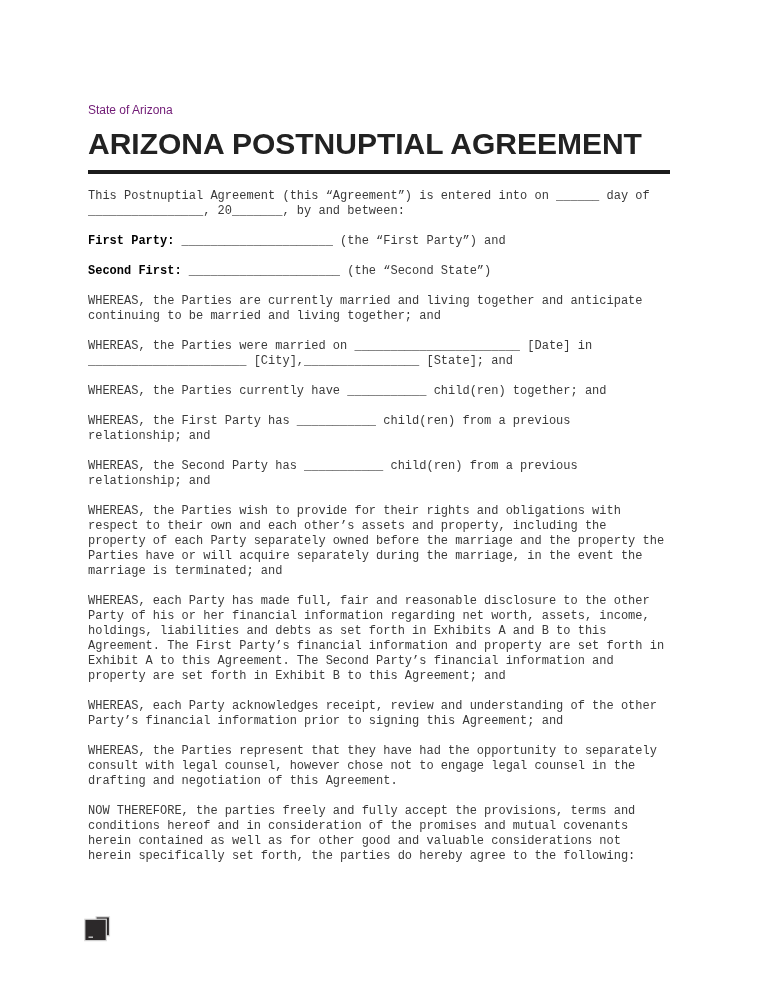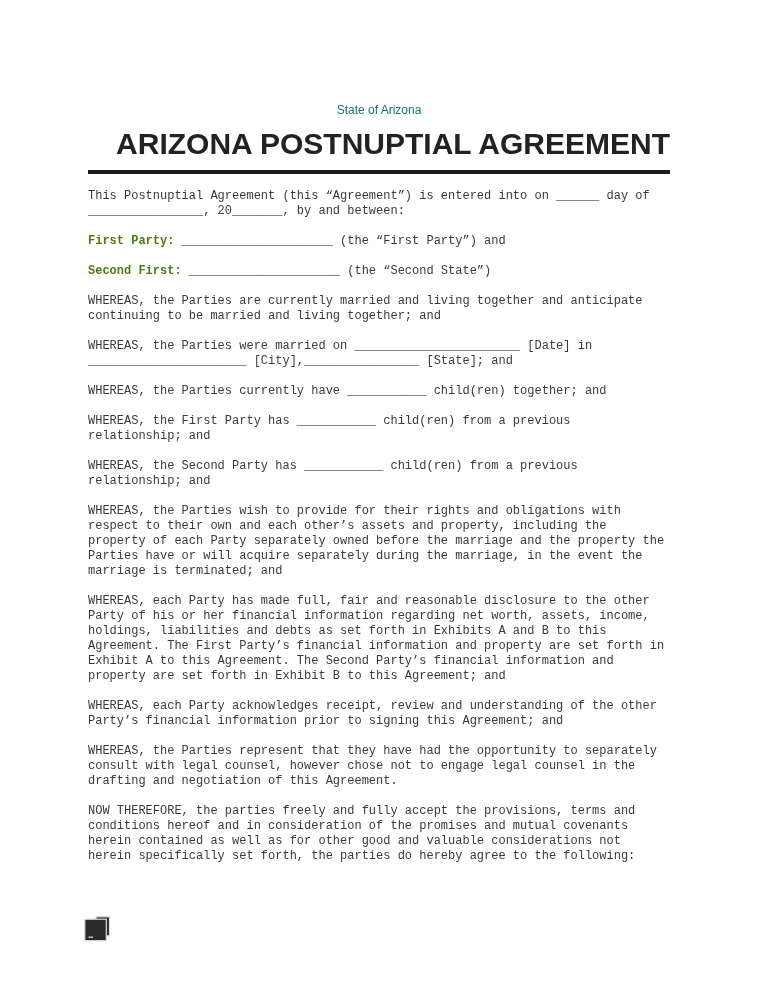--- a/index.html
+++ b/index.html
@@ -12,45 +12,44 @@
     padding: 103px 88px 0 88px;
     font-family: "Liberation Sans", "DejaVu Sans", sans-serif;
     font-size: 12px;
     line-height: 15px;
     color: #3a3a3a;
     overflow: hidden;
   }
   .state-label {
     font-size: 12px;
     line-height: 15px;
-    color: #0f766e;
-    text-align: center;
+    color: #701a75;
   }
   .doc-title {
     margin: 8px 0 0 0;
     font-size: 30px;
     line-height: 36px;
     font-weight: bold;
-    text-align: right;
+    text-align: left;
     color: #222222;
     white-space: nowrap;
   }
   .title-rule {
     height: 4px;
     background: #1c1c1c;
     margin-top: 8px;
   }
   .p {
     margin: 15px 0 0 0;
     white-space: pre-wrap;
     color: #3a3a3a;
     font-family: Liberation Mono, monospace;
   }
   .p b {
-    color: #4d7c0f;
+    color: #000000;
     font-weight: bold;
   }
   .logo-mark {
     position: absolute;
     left: 84px;
     top: 916px;
     width: 27px;
     height: 26px;
   }
 </style>

